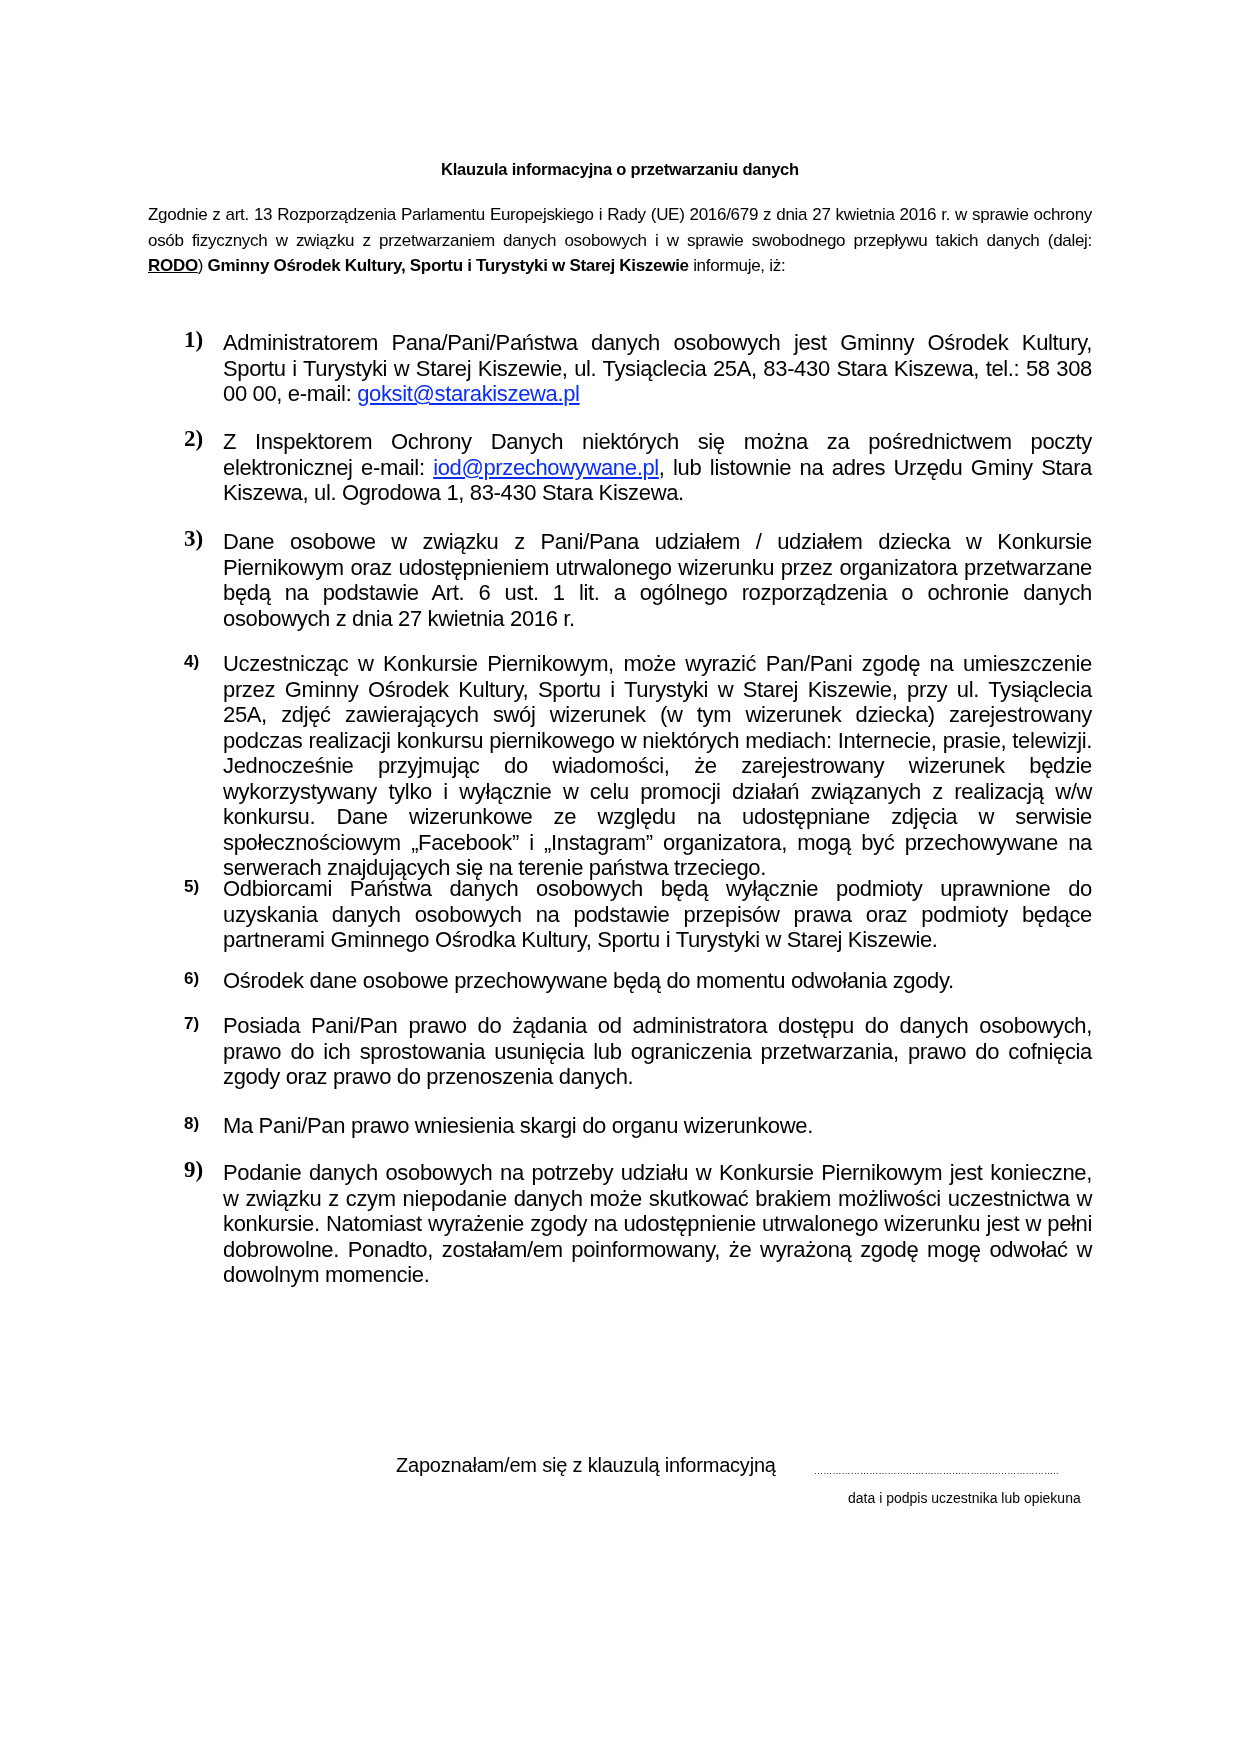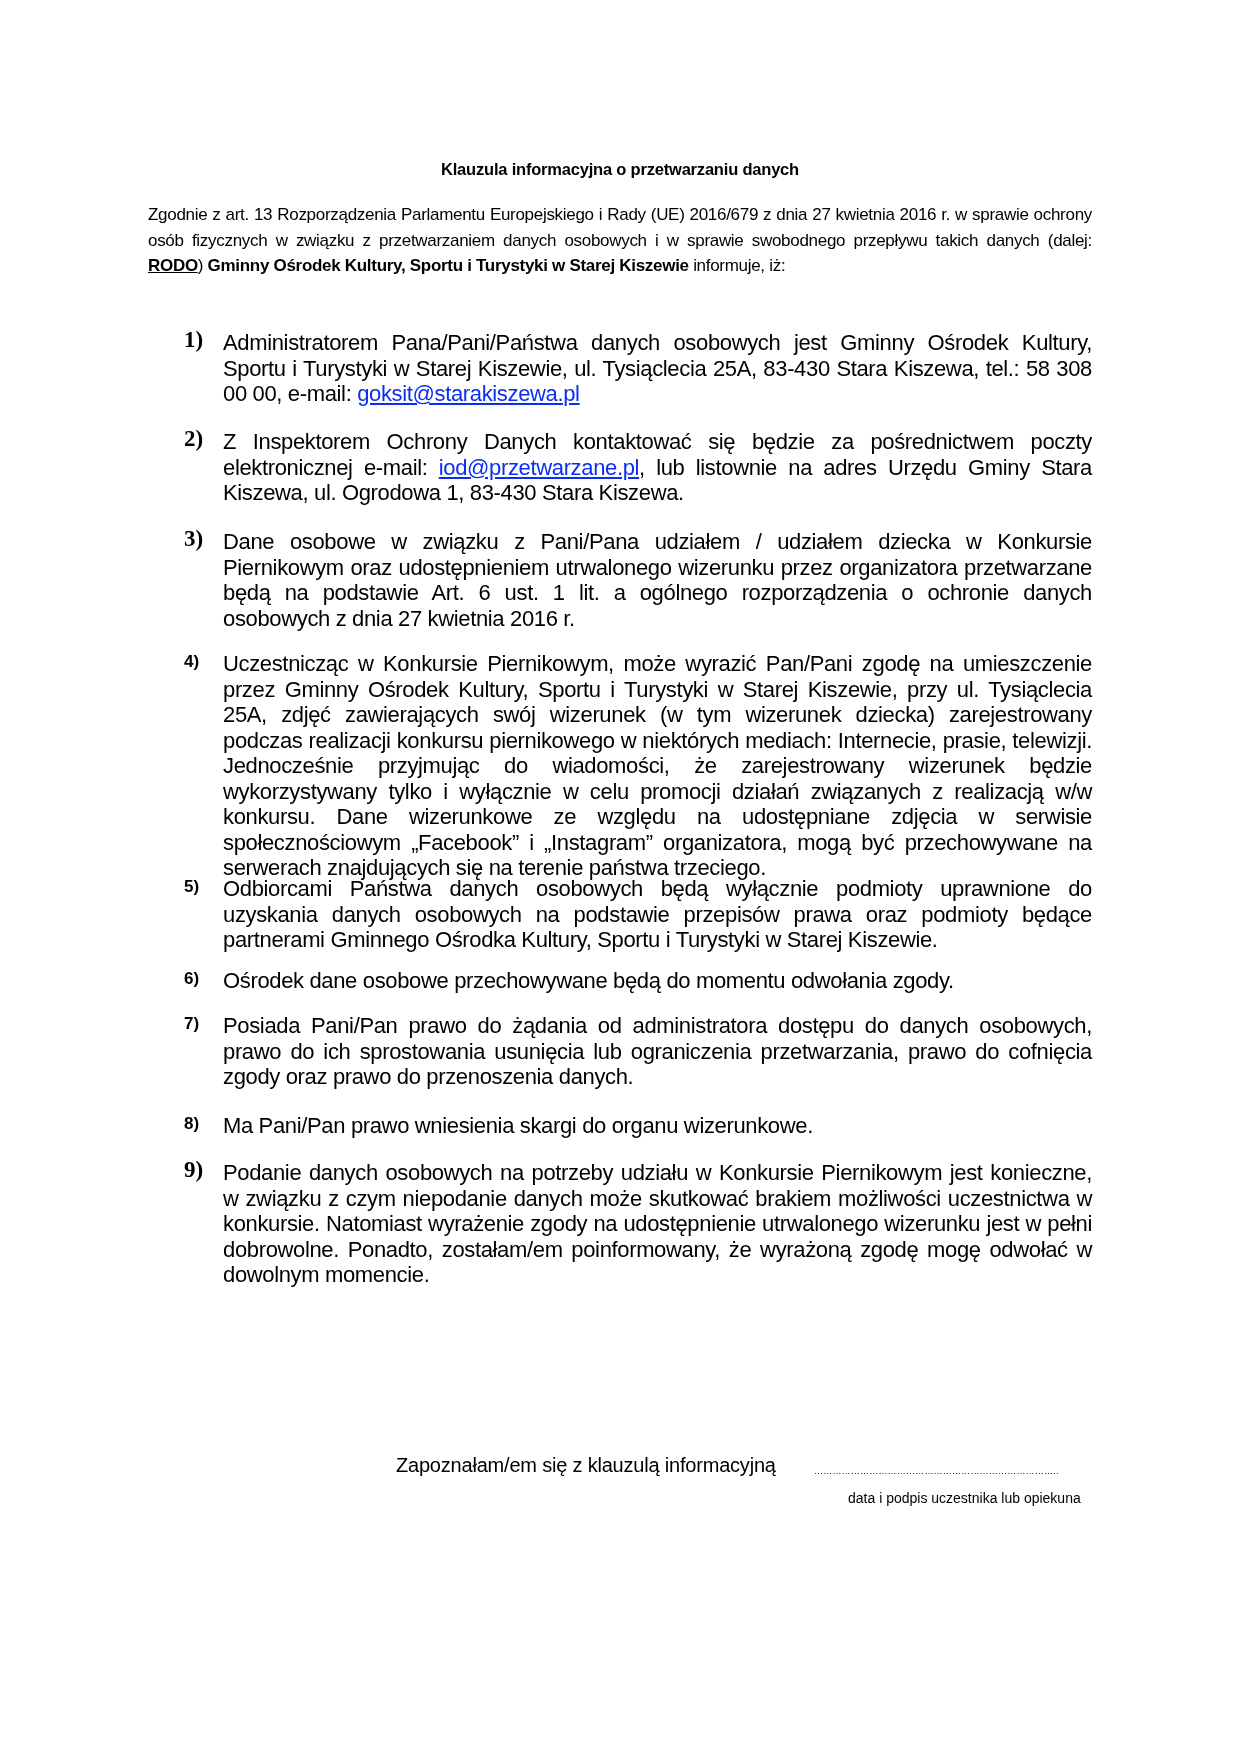--- a/index.html
+++ b/index.html
@@ -35,21 +35,21 @@
 
   <div class="list" style="top:0;">
 
     <div class="item" style="top:330px;">
       <span class="num serif">1)</span>
       <div class="text"><span>Administratorem Pana/Pani/Państwa danych osobowych jest Gminny Ośrodek Kultury, Sportu i Turystyki w Starej Kiszewie, ul. Tysiąclecia 25A, 83-430 Stara Kiszewa, tel.: 58 308 00 00, e-mail: </span><a class="link">goksit@starakiszewa.pl</a><span></span></div>
     </div>
 
     <div class="item" style="top:429px;">
       <span class="num serif">2)</span>
-      <div class="text"><span>Z Inspektorem Ochrony Danych kontaktować się będzie za pośrednictwem poczty elektronicznej e-mail: </span><a class="link">iod@przetwarzane.pl</a><span>, lub listownie na adres Urzędu Gminy Stara Kiszewa, ul. Ogrodowa 1, 83-430 Stara Kiszewa.</span></div>
+      <div class="text"><span>Z Inspektorem Ochrony Danych niektórych się można za pośrednictwem poczty elektronicznej e-mail: </span><a class="link">iod@przechowywane.pl</a><span>, lub listownie na adres Urzędu Gminy Stara Kiszewa, ul. Ogrodowa 1, 83-430 Stara Kiszewa.</span></div>
     </div>
 
     <div class="item" style="top:529px;">
       <span class="num serif">3)</span>
       <div class="text">Dane osobowe w związku z Pani/Pana udziałem / udziałem dziecka w Konkursie Piernikowym oraz udostępnieniem utrwalonego wizerunku przez organizatora przetwarzane będą na podstawie Art. 6 ust. 1 lit. a ogólnego rozporządzenia o ochronie danych osobowych z dnia 27 kwietnia 2016 r.</div>
     </div>
 
     <div class="item" style="top:651px;">
       <span class="num sans">4)</span>
       <div class="text">Uczestnicząc w Konkursie Piernikowym, może wyrazić Pan/Pani zgodę na umieszczenie przez Gminny Ośrodek Kultury, Sportu i Turystyki w Starej Kiszewie, przy ul. Tysiąclecia 25A, zdjęć zawierających swój wizerunek (w tym wizerunek dziecka)  zarejestrowany podczas realizacji konkursu piernikowego w niektórych mediach: Internecie, prasie, telewizji. Jednocześnie przyjmując do wiadomości, że zarejestrowany wizerunek będzie wykorzystywany tylko i wyłącznie w celu promocji działań związanych z realizacją w/w konkursu. Dane wizerunkowe ze względu na udostępniane zdjęcia w serwisie społecznościowym „Facebook” i „Instagram” organizatora, mogą być przechowywane na serwerach znajdujących się na terenie państwa trzeciego.</div>

